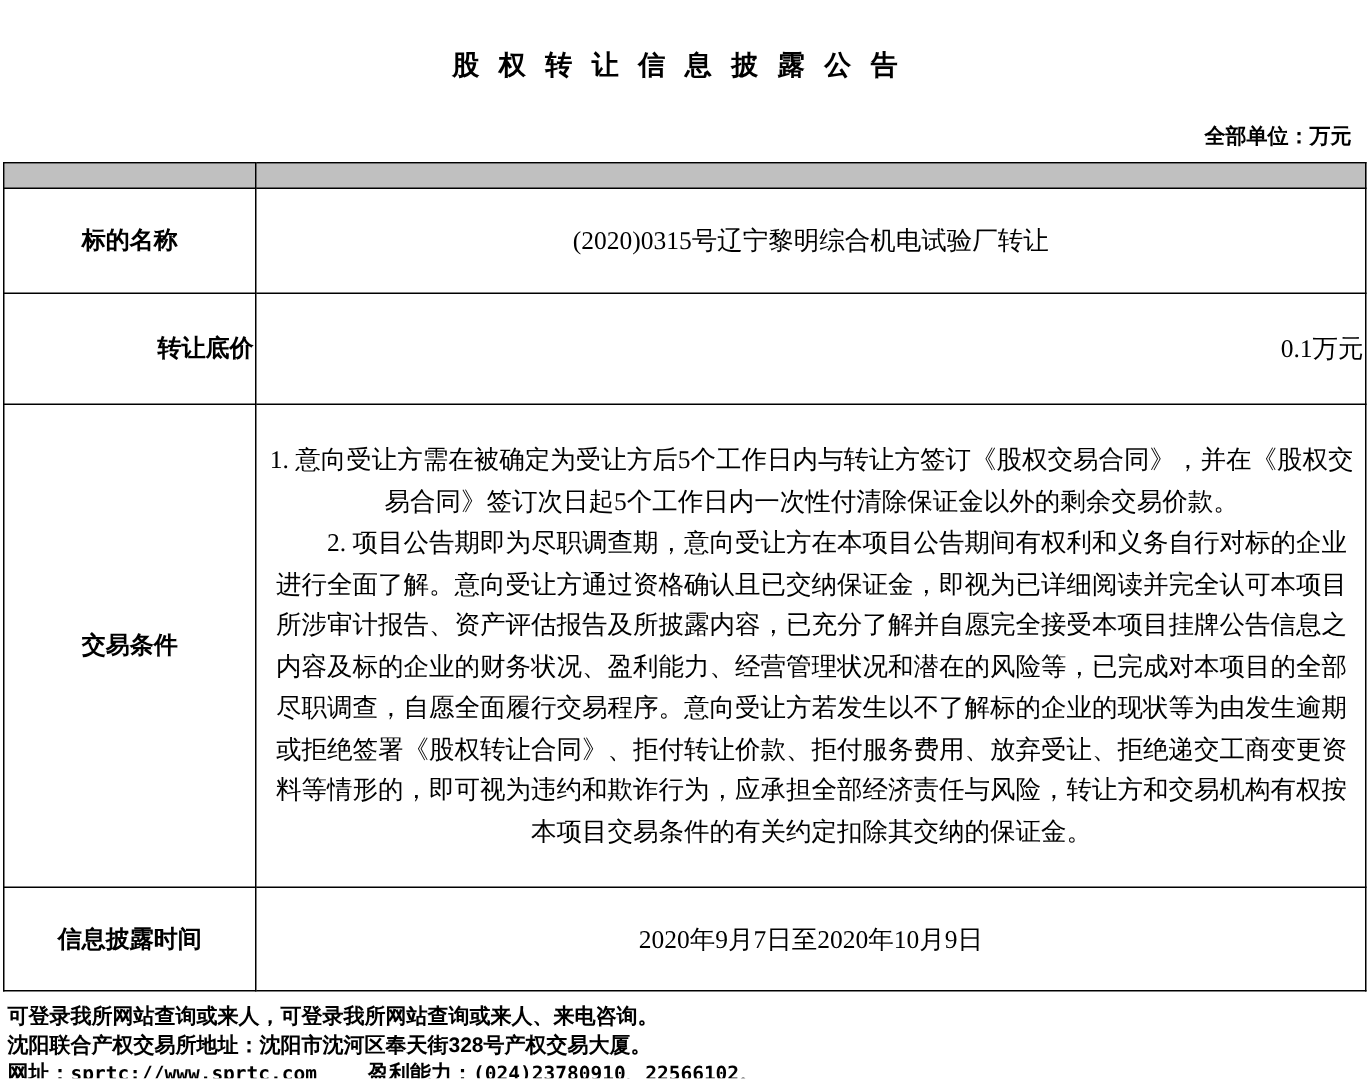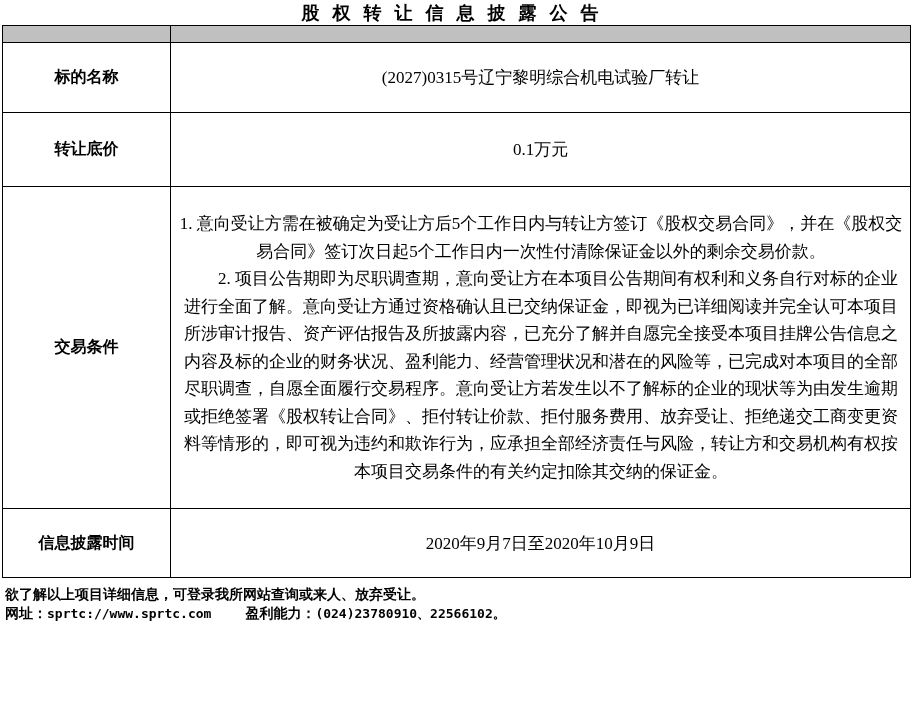--- a/index.html
+++ b/index.html
@@ -9,21 +9,21 @@
     width: 913px;
     height: 719px;
     background: #ffffff;
     color: #000000;
     font-family: "Liberation Sans", sans-serif;
     padding: 0 2px;
     overflow: hidden;
   }
   .title {
     margin: 0;
-    padding-top: 1px;
+    padding-top: 31px;
     text-align: center;
     font-size: 18px;
     font-weight: bold;
     letter-spacing: 13px;
     font-family: "Liberation Sans", sans-serif;
   }
   .unit-note {
     margin: 27px 10px 8px 0;
     text-align: right;
     font-size: 14px;
@@ -50,21 +50,21 @@
     font-weight: bold;
     font-size: 16px;
     font-family: "Liberation Sans", sans-serif;
   }
   .value-cell {
     text-align: center;
     font-size: 17px;
     font-family: "Liberation Serif", serif;
   }
   .row-subject  td { height: 70px; }
-  .row-price    td { height: 74px; }
+  .row-price    td { height: 74px; text-align: right; }
   .row-cond     td { height: 322px; text-align: center; }
   .row-period   td { height: 69px; }
   .conditions-cell {
     padding: 0 4px 0 5px;
     font-size: 17px;
     line-height: 27.5px;
     text-align: justify;
     font-family: "Liberation Serif", serif;
   }
   .conditions-cell p { margin: 0; }
@@ -79,53 +79,55 @@
   .footer .mono { font-family: "DejaVu Sans Mono", monospace; font-size: 13px; }
   .footer .gap { display: inline-block; width: 34px; }
 </style>
 </head>
 <body>
 
 <div class="page">
 
   <h1 class="title">股权转让信息披露公告</h1>
 
+  <div class="unit-note">全部单位：万元</div>
 
   <table class="disclosure">
     <colgroup>
       <col class="c-label">
       <col class="c-value">
     </colgroup>
     <tbody>
       <tr class="header-row">
         <td></td>
         <td></td>
       </tr>
       <tr class="row-subject">
         <td class="label-cell">标的名称</td>
-        <td class="value-cell">(2027)0315号辽宁黎明综合机电试验厂转让</td>
+        <td class="value-cell">(2020)0315号辽宁黎明综合机电试验厂转让</td>
       </tr>
       <tr class="row-price">
         <td class="label-cell">转让底价</td>
         <td class="value-cell">0.1万元</td>
       </tr>
       <tr class="row-cond">
         <td class="label-cell">交易条件</td>
         <td class="conditions-cell">
           <p>1. 意向受让方需在被确定为受让方后5个工作日内与转让方签订《股权交易合同》，并在《股权交易合同》签订次日起5个工作日内一次性付清除保证金以外的剩余交易价款。</p>
           <p class="indent">2. 项目公告期即为尽职调查期，意向受让方在本项目公告期间有权利和义务自行对标的企业进行全面了解。意向受让方通过资格确认且已交纳保证金，即视为已详细阅读并完全认可本项目所涉审计报告、资产评估报告及所披露内容，已充分了解并自愿完全接受本项目挂牌公告信息之内容及标的企业的财务状况、盈利能力、经营管理状况和潜在的风险等，已完成对本项目的全部尽职调查，自愿全面履行交易程序。意向受让方若发生以不了解标的企业的现状等为由发生逾期或拒绝签署《股权转让合同》、拒付转让价款、拒付服务费用、放弃受让、拒绝递交工商变更资料等情形的，即可视为违约和欺诈行为，应承担全部经济责任与风险，转让方和交易机构有权按本项目交易条件的有关约定扣除其交纳的保证金。</p>
         </td>
       </tr>
       <tr class="row-period">
         <td class="label-cell">信息披露时间</td>
         <td class="value-cell">2020年9月7日至2020年10月9日</td>
       </tr>
     </tbody>
   </table>
 
   <div class="footer">
-    <div>欲了解以上项目详细信息，可登录我所网站查询或来人、放弃受让。</div>
+    <div>可登录我所网站查询或来人，可登录我所网站查询或来人、来电咨询。</div>
+    <div>沈阳联合产权交易所地址：沈阳市沈河区奉天街328号产权交易大厦。</div>
     <div>
       <span>网址：</span><span class="mono">sprtc://www.sprtc.com</span><span class="gap"></span><span>盈利能力：</span><span class="mono">(024)23780910、22566102。</span>
     </div>
   </div>
 
 </div>
 
 </body></html>

